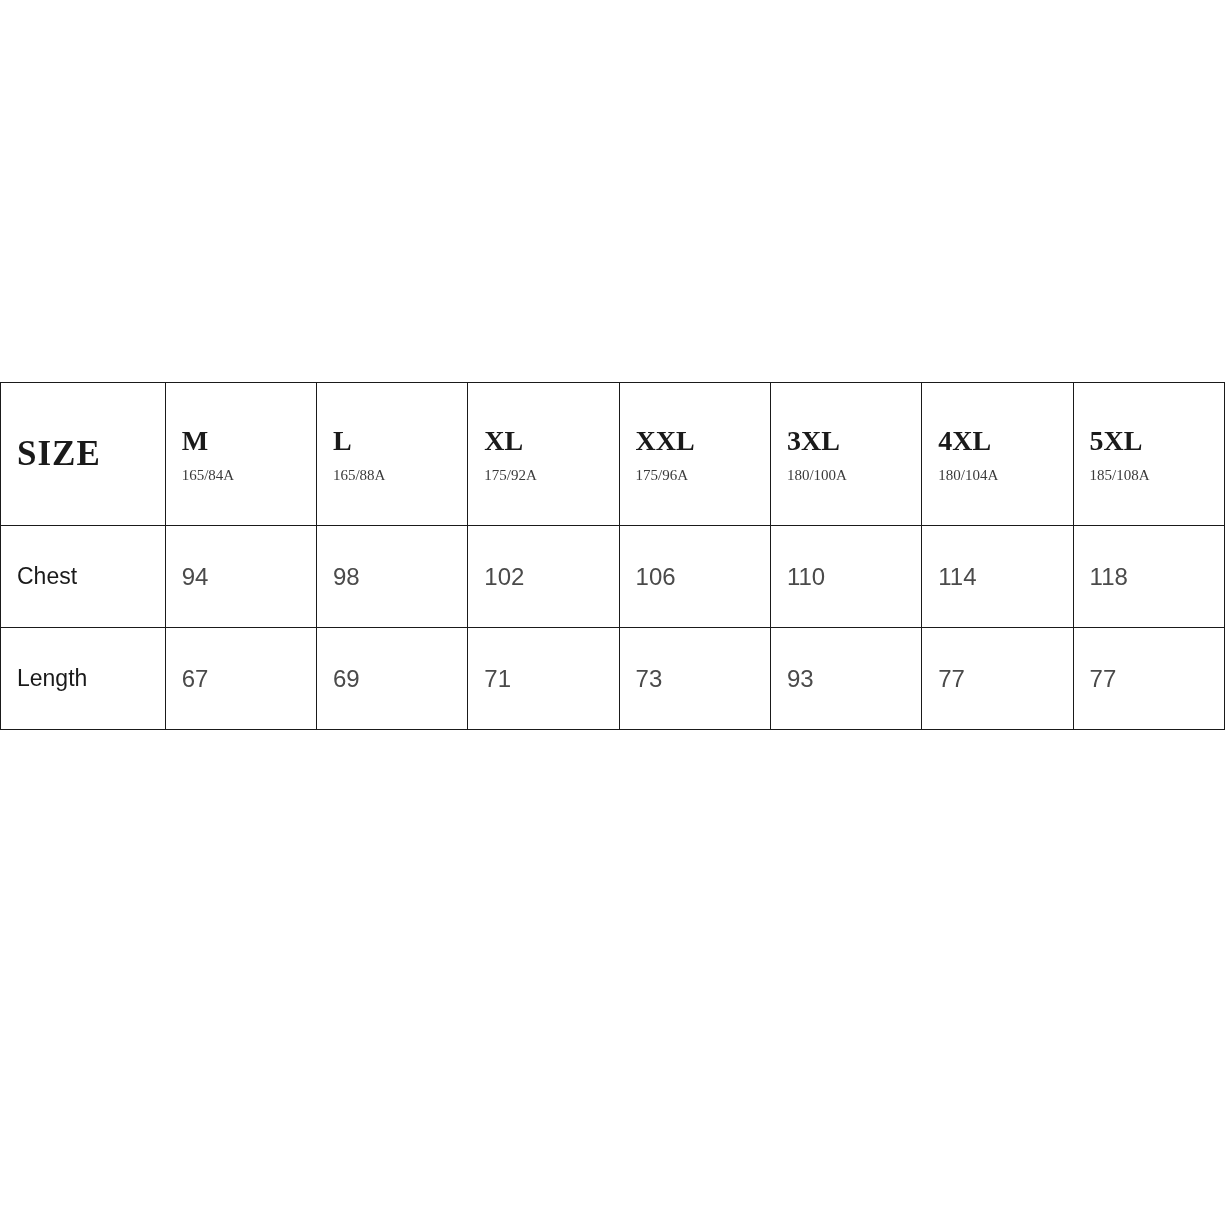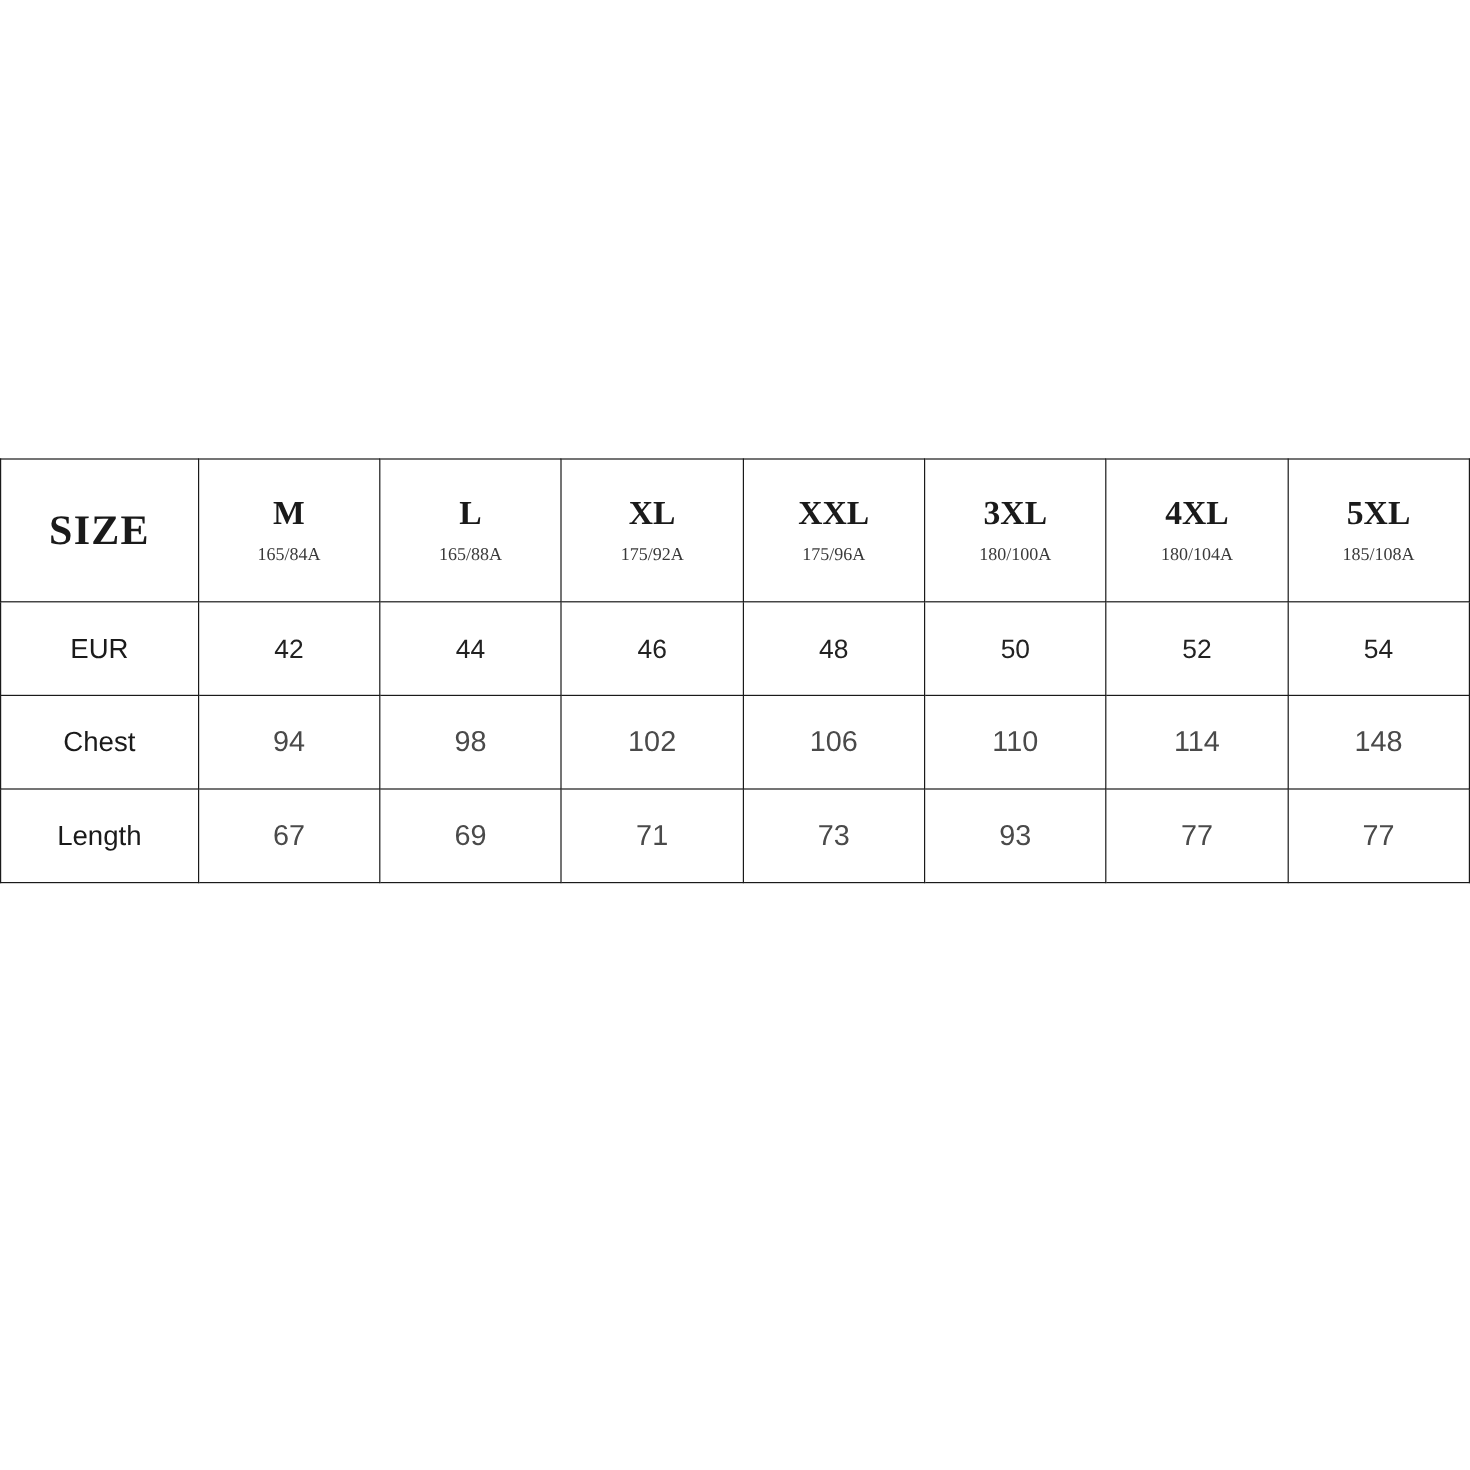--- a/index.html
+++ b/index.html
@@ -21,23 +21,23 @@
     top: 382px;
     width: 1225px;
   }
   table.size-table {
     width: 1225px;
     border-collapse: collapse;
     table-layout: fixed;
   }
   table.size-table td {
     border: 1px solid #1a1a1a;
-    text-align: center;
+    text-align: left;
     vertical-align: middle;
-    padding: 4px;
+    padding: 16px;
   }
   
   table.size-table tr td:first-child {
     border-left: 1px solid #1a1a1a;
   }
   table.size-table tr td:last-child {
     border-right: 1px solid #1a1a1a;
   }
   
   col.c0 { width: 161px; }
@@ -135,40 +135,30 @@
           <span class="hdr-size">4XL</span>
           <span class="hdr-sub">180/104A</span>
         </td>
         <td>
           <span class="hdr-size">5XL</span>
           <span class="hdr-sub">185/108A</span>
         </td>
       </tr>
 
 
-      <tr class="row-b">
-        <td><span class="rowlabel">EUR</span></td>
-        <td><span class="cell-mid">42</span></td>
-        <td><span class="cell-mid">44</span></td>
-        <td><span class="cell-mid">46</span></td>
-        <td><span class="cell-mid">48</span></td>
-        <td><span class="cell-mid">50</span></td>
-        <td><span class="cell-mid">52</span></td>
-        <td><span class="cell-mid">54</span></td>
-      </tr>
 
       <tr class="row-b">
         <td><span class="rowlabel">Chest</span></td>
         <td><span class="cell-light">94</span></td>
         <td><span class="cell-light">98</span></td>
         <td><span class="cell-light">102</span></td>
         <td><span class="cell-light">106</span></td>
         <td><span class="cell-light">110</span></td>
         <td><span class="cell-light">114</span></td>
-        <td><span class="cell-light">148</span></td>
+        <td><span class="cell-light">118</span></td>
       </tr>
 
 
       <tr class="row-b">
         <td><span class="rowlabel">Length</span></td>
         <td><span class="cell-light">67</span></td>
         <td><span class="cell-light">69</span></td>
         <td><span class="cell-light">71</span></td>
         <td><span class="cell-light">73</span></td>
         <td><span class="cell-light">93</span></td>

